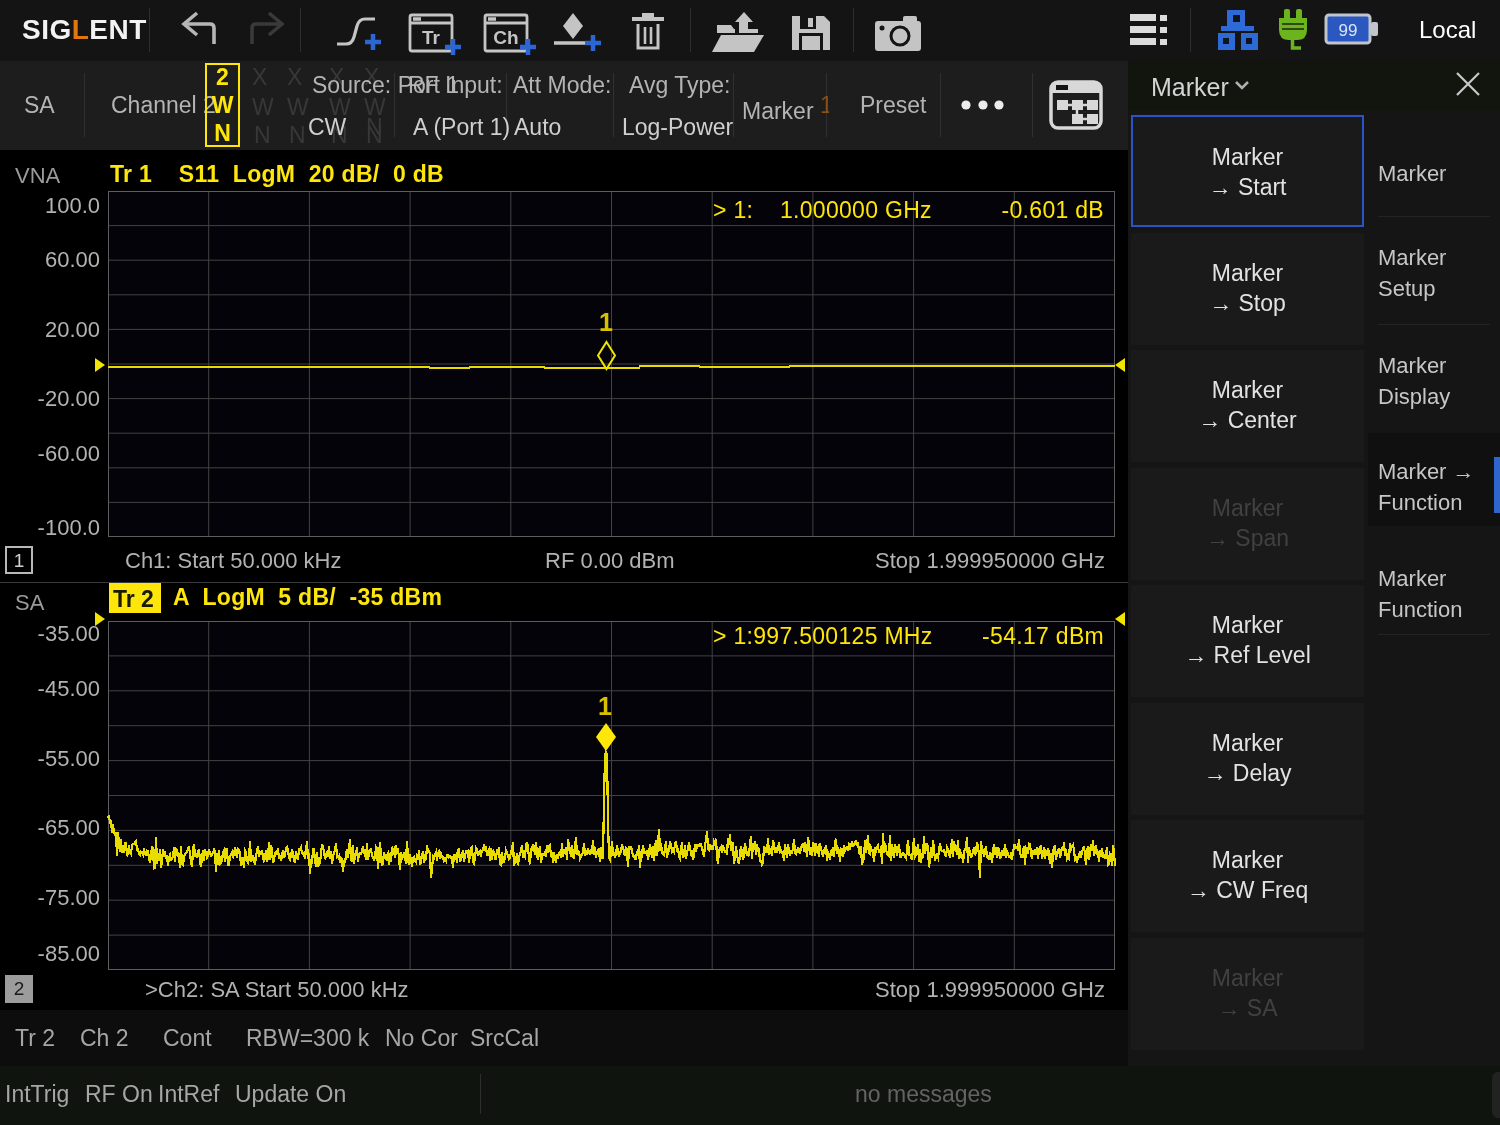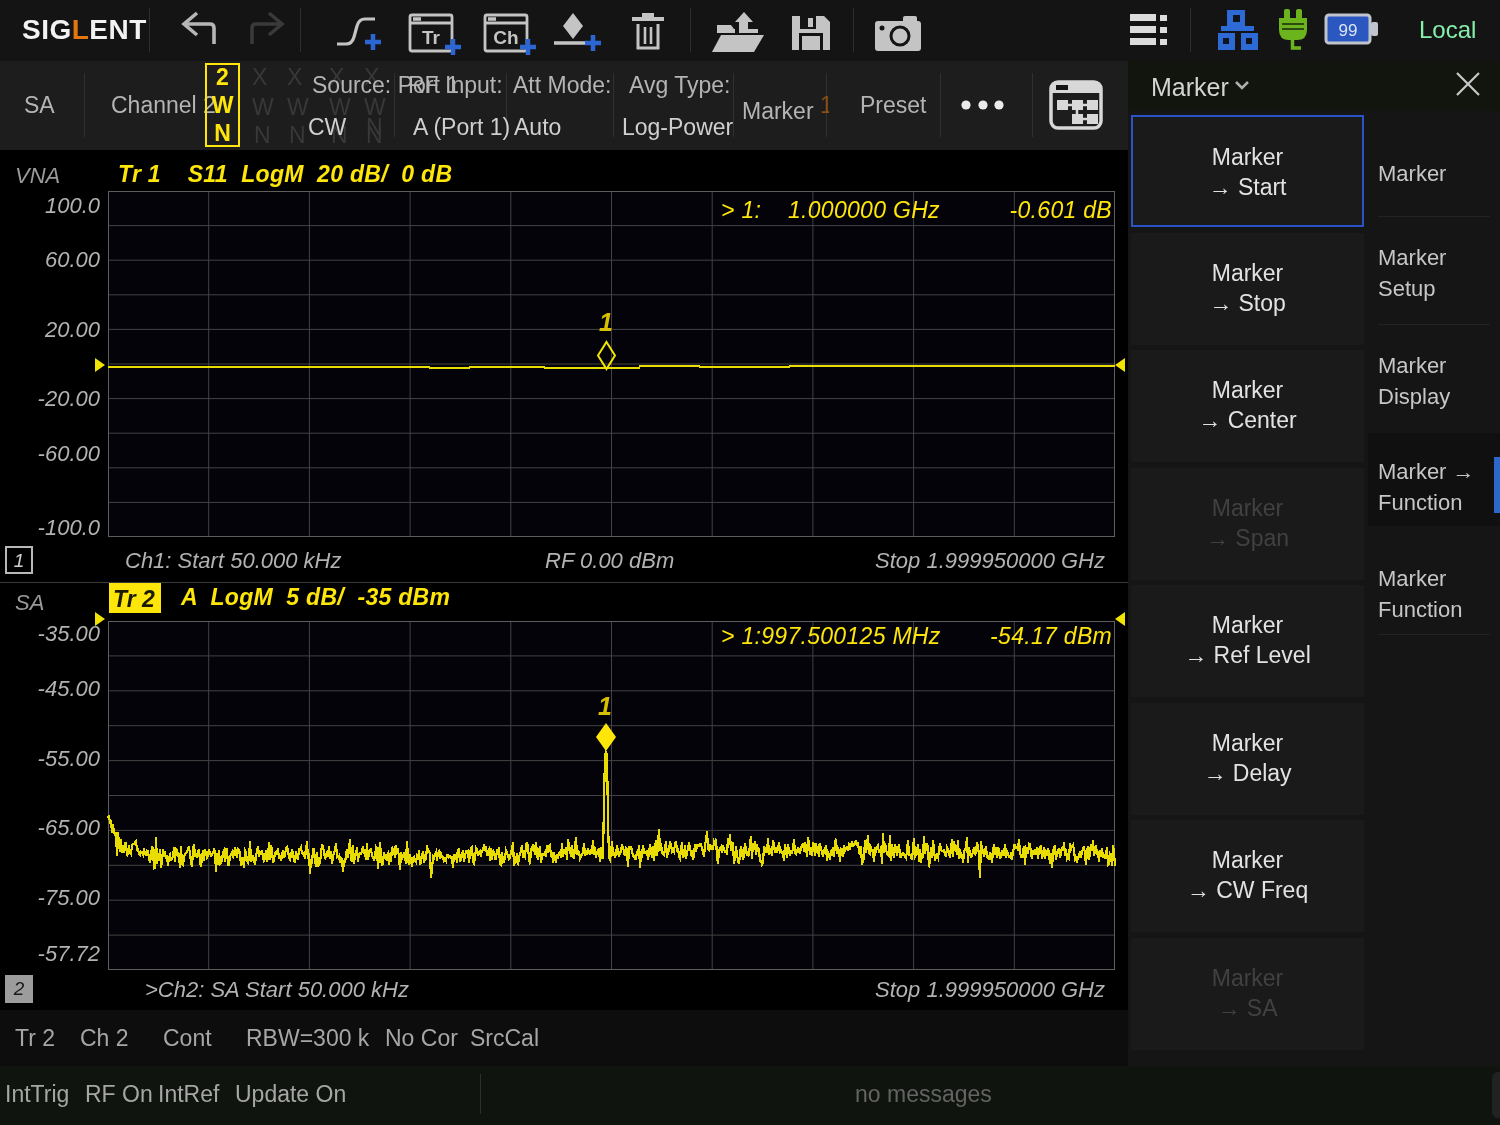--- a/index.html
+++ b/index.html
@@ -11,24 +11,24 @@
 .tsep { position:absolute; top:8px; width:1px; height:44px; background:#2e2e2e; }
 #logo { left:22px; top:14px; font-size:28px; font-weight:700; color:#f2f2f2; letter-spacing:0.5px; }
 #logo .o { color:#e2770f; }
 
 #row2 { left:0; top:61px; width:1128px; height:89px; background:#1d1d1d; }
 .r2sep { position:absolute; top:12px; width:1px; height:64px; background:#303030; }
 .r2lab { position:absolute; color:#b4b4b4; font-size:23px; white-space:pre; }
 .r2val { position:absolute; color:#cfcfcf; font-size:23px; white-space:pre; }
 .ghost { position:absolute; color:#383838; font-size:23px; font-weight:400; }
 
-#gwrap { left:0; top:150px; width:1226px; height:860px; background:#000;font-style:italic; }
+#gwrap { left:0; top:150px; width:1226px; height:860px; background:#000; }
 .ylab { position:absolute; color:#b2b2b2; font-size:22px; width:96px; text-align:right; }
 .gtext { position:absolute; color:#b2b2b2; font-size:22px; white-space:pre; }
-.ytitle { position:absolute; color:#ffe60a; font-size:23px; font-weight:700; white-space:pre; letter-spacing:0.3px;margin-left:8px; }
+.ytitle { position:absolute; color:#ffe60a; font-size:23px; font-weight:700; white-space:pre; letter-spacing:0.3px; }
 .dim { color:#5c5c5c; }
 
 #rpanel { left:1128px; top:61px; width:372px; height:1005px; background:#151515; }
 .rbtn { position:absolute; left:3px; width:233px; height:112px; background:#1a1a1a;
   color:#e2e2e2; font-size:23px; text-align:center; }
 .rbtn .l1 { margin-top:27px; }
 .rbtn .l2 { margin-top:3px; }
 .rtab { position:absolute; left:250px; width:122px; color:#c6c6c6; font-size:22px; line-height:31px; }
 .tabsep { position:absolute; left:250px; width:112px; height:1px; background:#232323; }
 
@@ -149,21 +149,21 @@
     </g>
     <g stroke="#2d4a10" stroke-width="2">
       <path d="M 1282 24 L 1304 24 M 1282 29 L 1304 29"></path>
     </g>
     <path d="M 1292.5 40 L 1292.5 48 L 1301 48" stroke="#6cb41e" stroke-width="3.5" fill="none"></path>
 
     <rect x="1326" y="15" width="44" height="28" rx="3" fill="#2a58c0" stroke="#c0c4cc" stroke-width="3"></rect>
     <rect x="1371" y="22" width="7" height="14" rx="2" fill="#c0c4cc"></rect>
     <text x="1348" y="36" fill="#dce4f2" font-size="17" text-anchor="middle" font-family="Liberation Sans">99</text>
   </svg>
-  <div class="abs" style="left:1419px;top:16px;font-size:24px;color:#86efac">Local</div>
+  <div class="abs" style="left:1419px;top:16px;font-size:24px;color:#ffffff">Local</div>
 </div>
 
 <div class="abs" id="row2">
   <div class="r2sep" style="left:84px"></div>
   <div class="r2sep" style="left:394px"></div>
   <div class="r2sep" style="left:506px"></div>
   <div class="r2sep" style="left:613px"></div>
   <div class="r2sep" style="left:733px"></div>
   <div class="r2sep" style="left:826px"></div>
   <div class="r2sep" style="left:940px"></div>
@@ -274,21 +274,21 @@
   <div class="gtext" style="left:15px;top:440px;color:#9a9a9a">SA</div>
   <div class="abs" style="left:109px;top:433px;width:52px;height:30px;background:#ffe60a"></div>
   <div class="abs" style="left:113px;top:436px;color:#1a1a00;font-size:23px;font-weight:700">Tr 2</div>
   <div class="ytitle" style="left:173px;top:434px">A  LogM  5 dB/  -35 dBm</div>
 
   <div class="ylab" style="left:4px;top:471px">-35.00</div>
   <div class="ylab" style="left:4px;top:526px">-45.00</div>
   <div class="ylab" style="left:4px;top:596px">-55.00</div>
   <div class="ylab" style="left:4px;top:665px">-65.00</div>
   <div class="ylab" style="left:4px;top:735px">-75.00</div>
-  <div class="ylab" style="left:4px;top:791px">-57.72</div>
+  <div class="ylab" style="left:4px;top:791px">-85.00</div>
   <svg class="abs" style="left:0;top:430px" width="1128" height="430">
     <rect x="108" y="41" width="1007" height="349" fill="#030309"></rect>
     <g stroke="#434343" stroke-width="1">
       <line x1="108" y1="75.9" x2="1115" y2="75.9"></line>
       <line x1="108" y1="110.8" x2="1115" y2="110.8"></line>
       <line x1="108" y1="145.7" x2="1115" y2="145.7"></line>
       <line x1="108" y1="180.6" x2="1115" y2="180.6"></line>
       <line x1="108" y1="215.5" x2="1115" y2="215.5"></line>
       <line x1="108" y1="250.4" x2="1115" y2="250.4"></line>
       <line x1="108" y1="285.3" x2="1115" y2="285.3"></line>

